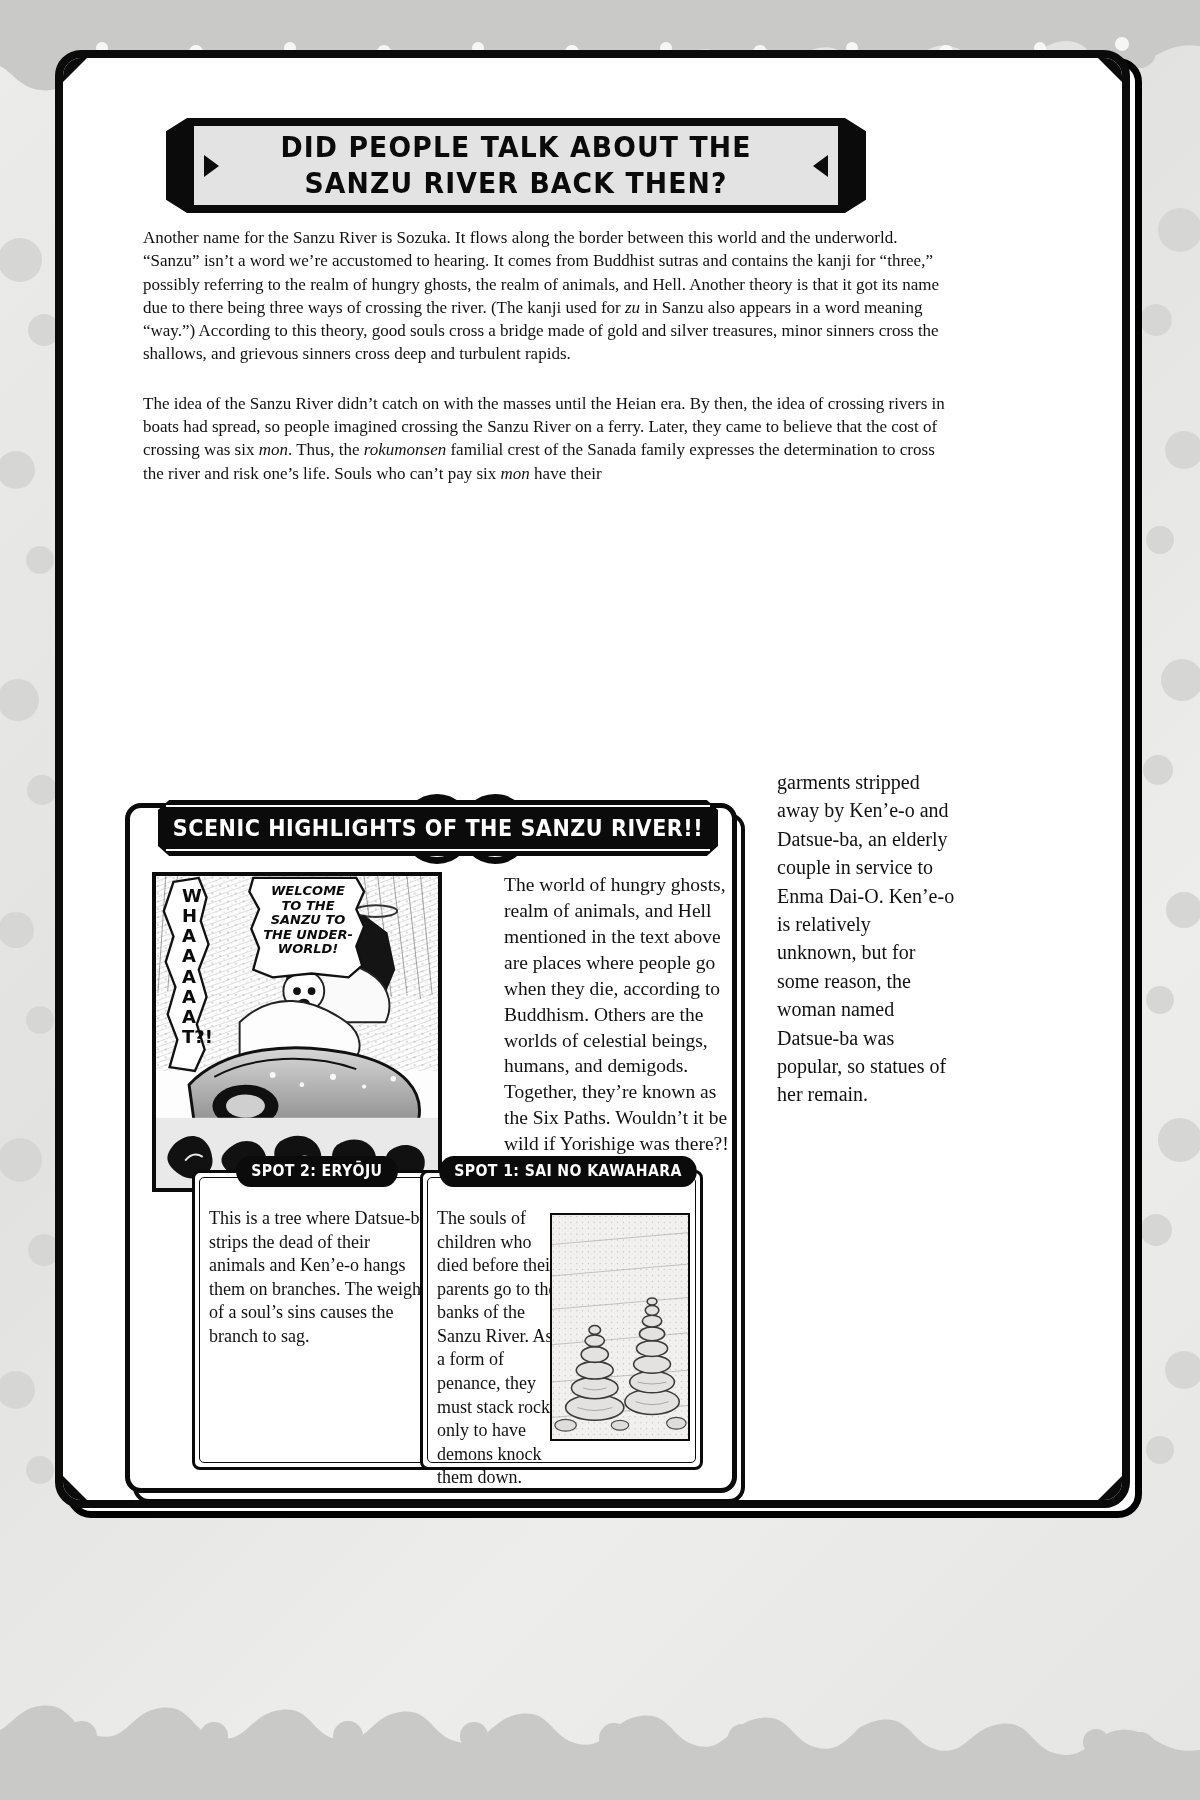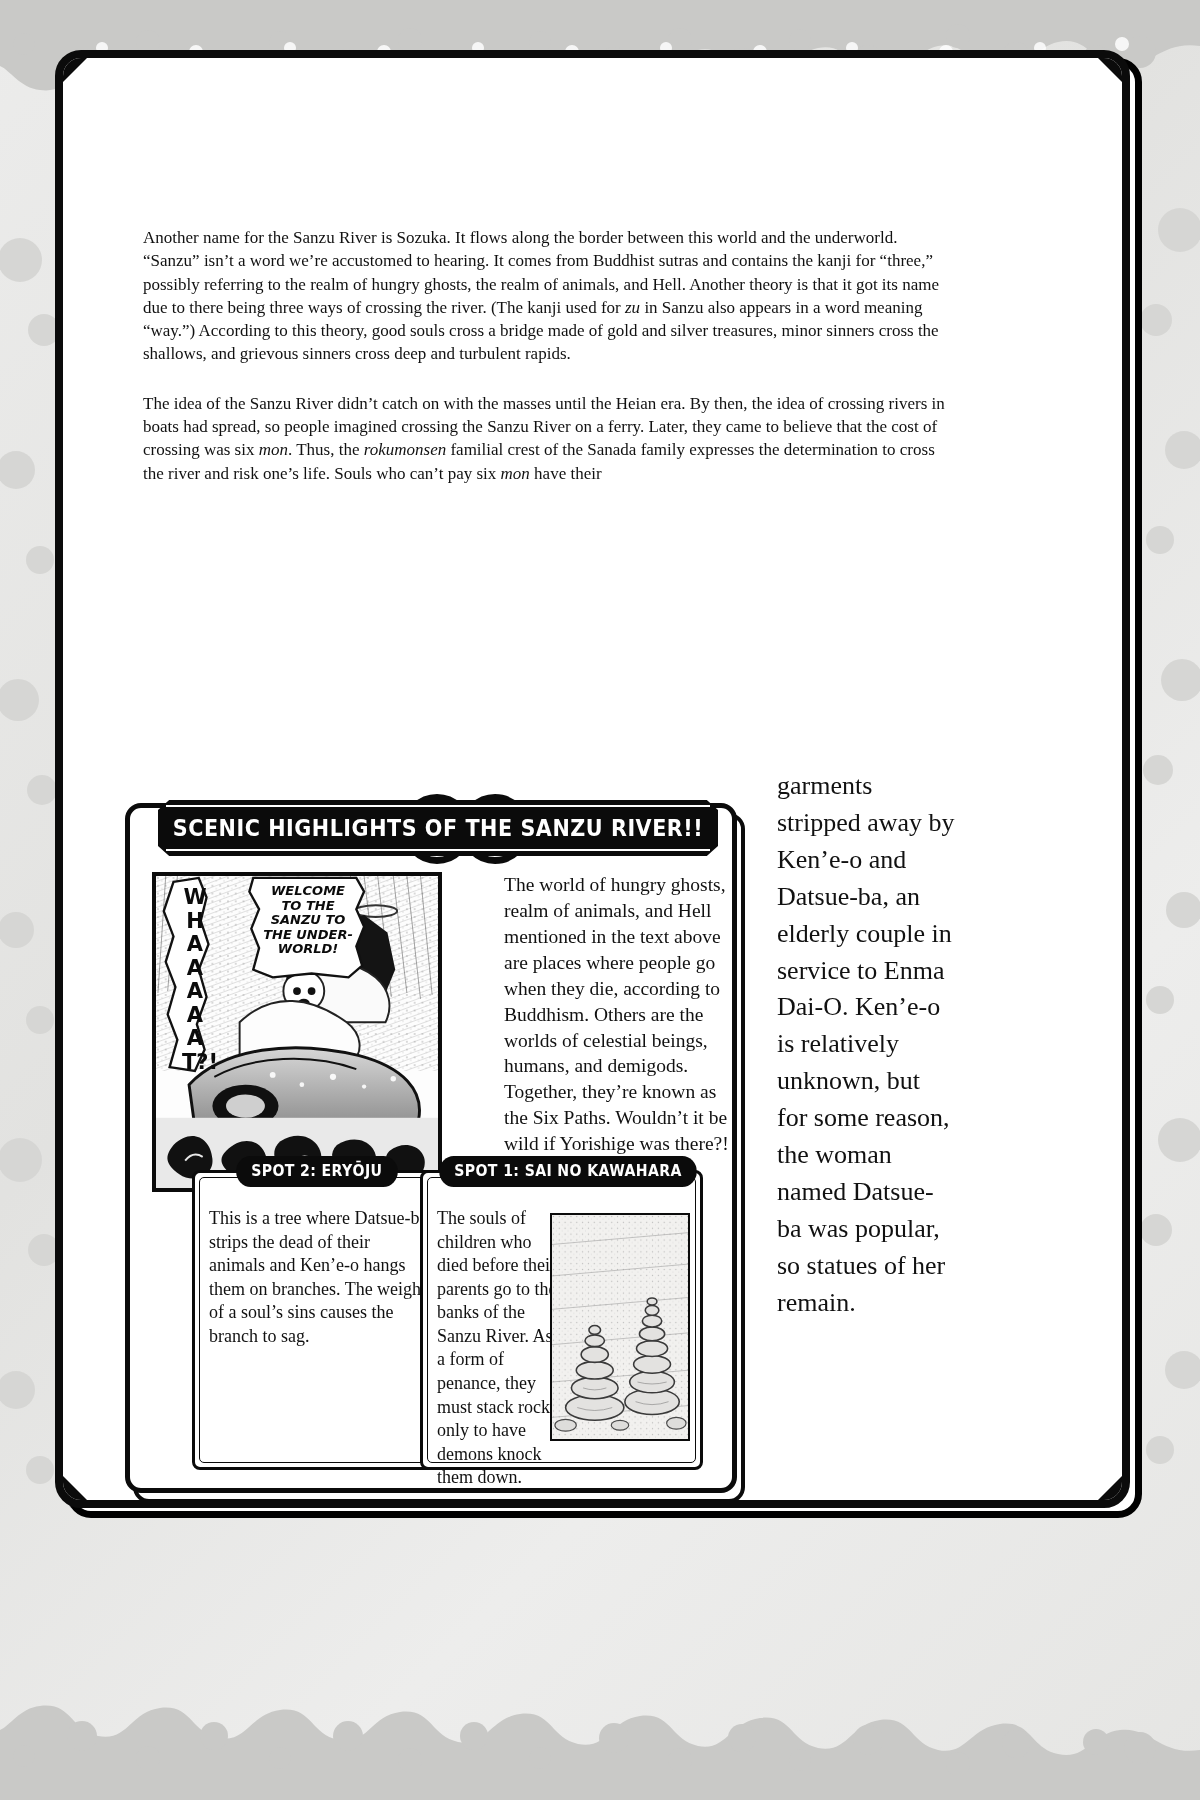--- a/index.html
+++ b/index.html
@@ -95,21 +95,21 @@
     position:absolute; left:80px; top:168px; width:805px;
     font-size:17px; line-height:1.37; color:#111;
     text-align:left;
   }
   #prose p { margin:0 0 26px 0; }
   #prose i { font-style:italic; }
 
   
   #right-col {
     position:absolute; left:714px; top:710px; width:178px;
-    font-size:26px; line-height:1.42; color:#111;
+    font-size:20px; line-height:1.42; color:#111;
   }
 
   
   #inset {
     position:absolute; left:62px; top:745px; width:625px; height:700px;padding-left:44px;
   }
   #inset-shadow {
     position:absolute; left:8px; top:10px; width:612px; height:690px;
     background:#fff; border:4px solid #0b0b0b; border-radius:16px;
   }
@@ -156,22 +156,21 @@
   }
   #manga-panel svg { position:absolute; inset:0; width:100%; height:100%; }
   .bubble-text {
     position:absolute;
     font-family:"DejaVu Sans", sans-serif;
     font-weight:bold; color:#0b0b0b;
     line-height:1.12;
   }
   #bubble-shout {
     left:26px; top:10px; width:26px;
-    font-size:21px; letter-spacing:0px;
-    text-align:center;
+    font-size:18px; letter-spacing:0px;
     word-break:break-all;
   }
   #bubble-welcome {
     left:106px; top:8px; width:92px;
     font-size:13px; text-align:center; font-style:italic;
   }
 
   
   #inset-caption {
     position:absolute; left:326px; top:64px; width:235px;
@@ -335,20 +334,31 @@
 
 <div id="card-shadow"></div>
 <div id="card-back"></div>
 
 <div id="card">
   <span class="notch tl"></span>
   <span class="notch tr"></span>
   <span class="notch bl"></span>
   <span class="notch br"></span>
 
+  <div id="heading-wrap">
+    <div id="heading-outer"></div>
+    <div id="heading-inner">
+      <span class="head-arrow left"></span>
+      <span class="head-arrow right"></span>
+      <div id="heading-text">
+        <span>DID PEOPLE TALK ABOUT THE</span>
+        <span>SANZU RIVER BACK THEN?</span>
+      </div>
+    </div>
+  </div>
 
   <div id="prose">
     <p><span>Another name for the Sanzu River is Sozuka. It flows along the border between this world and the underworld. “Sanzu” isn’t a word we’re accustomed to hearing. It comes from Buddhist sutras and contains the kanji for “three,” possibly referring to the realm of hungry ghosts, the realm of animals, and Hell. Another theory is that it got its name due to there being three ways of crossing the river. (The kanji used for </span><i>zu</i><span> in Sanzu also appears in a word meaning “way.”) According to this theory, good souls cross a bridge made of gold and silver treasures, minor sinners cross the shallows, and grievous sinners cross deep and turbulent rapids.</span></p>
     <p><span>The idea of the Sanzu River didn’t catch on with the masses until the Heian era. By then, the idea of crossing rivers in boats had spread, so people imagined crossing the Sanzu River on a ferry. Later, they came to believe that the cost of crossing was six </span><i>mon</i><span>. Thus, the </span><i>rokumonsen</i><span> familial crest of the Sanada family expresses the determination to cross the river and risk one’s life. Souls who can’t pay six </span><i>mon</i><span> have their</span></p>
   </div>
 
   <div id="right-col">garments stripped away by Ken’e-o and Datsue-ba, an elderly couple in service to Enma Dai-O. Ken’e-o is relatively unknown, but for some reason, the woman named Datsue-ba was popular, so statues of her remain.</div>
 
   <div id="inset">
     <div id="inset-shadow"></div>

